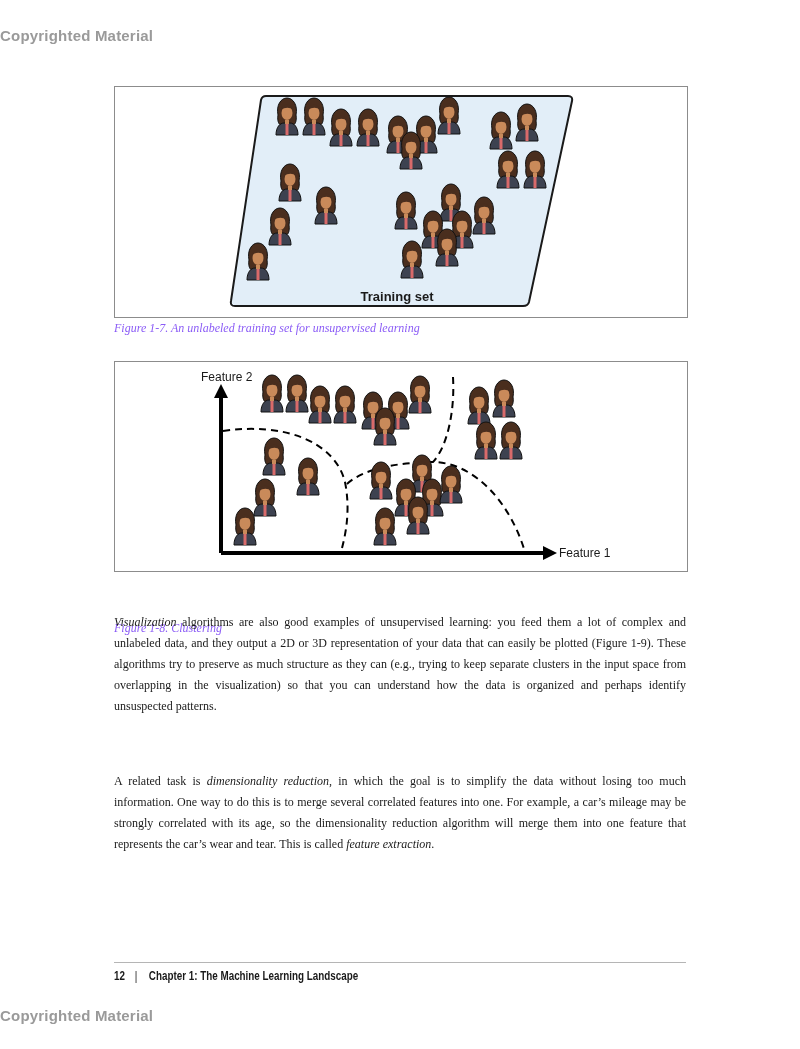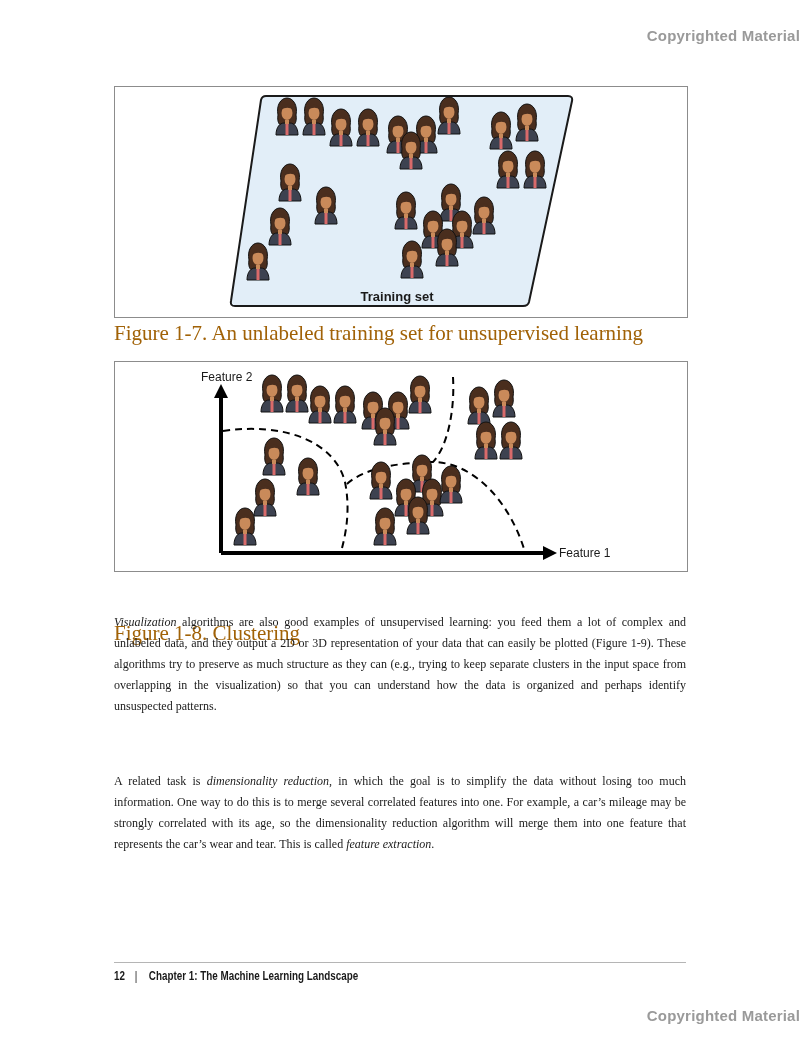--- a/index.html
+++ b/index.html
@@ -1,24 +1,24 @@
 <!DOCTYPE html>
 <html><head>
 <meta charset="utf-8">
 <style>
   html, body { margin: 0; padding: 0; background: #ffffff; }
   body { width: 800px; height: 1049px; position: relative; overflow: hidden; font-family: "Liberation Serif", serif; color: #1a1a1a; }
-  .watermark { position: absolute; left: 0; width: 800px; text-align: right; font-family: "Liberation Sans", sans-serif; font-size: 15px; font-weight: bold; color: #9a9a9a; letter-spacing: 0.2px; }
+  .watermark { position: absolute; left: 0; width: 800px; text-align: left; font-family: "Liberation Sans", sans-serif; font-size: 15px; font-weight: bold; color: #9a9a9a; letter-spacing: 0.2px; }
   .wm-top { top: 27px; }
   .wm-bottom { top: 1007px; }
   .figure-box { position: absolute; left: 114px; width: 572px; border: 1px solid #8c8c8c; background: #fff; }
   .fig1 { top: 86px; height: 230px; text-decoration: underline; }
   .fig2 { top: 361px; height: 209px; }
   .figure-box svg { position: absolute; left: 0; top: 0; }
-  .caption { position: absolute; left: 114px; font-size: 21px; color: #a16207; }
+  .caption { position: absolute; left: 114px; font-style: italic; font-size: 12px; color: #8b5cf6; }
   .cap1 { top: 321px; }
   .cap2 { top: 576px; margin-top: 45px; }
   .para { position: absolute; left: 114px; width: 572px; font-size: 12px; line-height: 21px; text-align: justify; color: #1a1a1a; }
   .p1 { top: 612px; }
   .p2 { top: 743px; margin-top: 28px; }
   .para i { font-style: italic; }
   .footer-rule { position: absolute; left: 114px; top: 962px; width: 572px; height: 1px; background: #b5b5b5; }
   .footer { position: absolute; left: 114px; top: 969px; font-family: "Liberation Sans", sans-serif; font-size: 12px; font-weight: bold; color: #1a1a1a; transform: scaleX(0.82); transform-origin: left; white-space: nowrap; }
   .footer .sep { display: inline-block; margin: 0 14px 0 12px; font-weight: normal; }
   .svg-label { font-family: "Liberation Sans", sans-serif; fill: #1a1a1a; }

